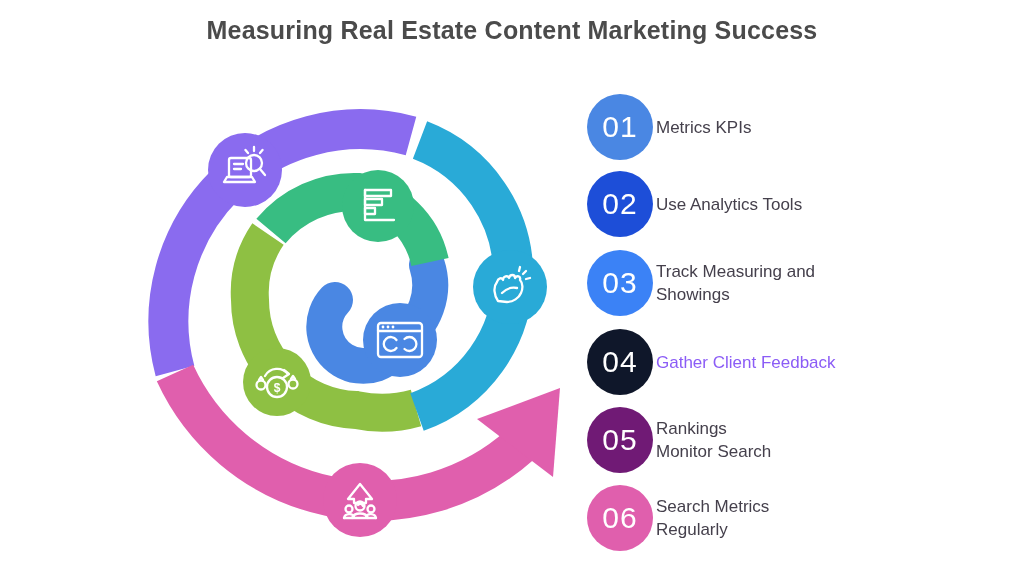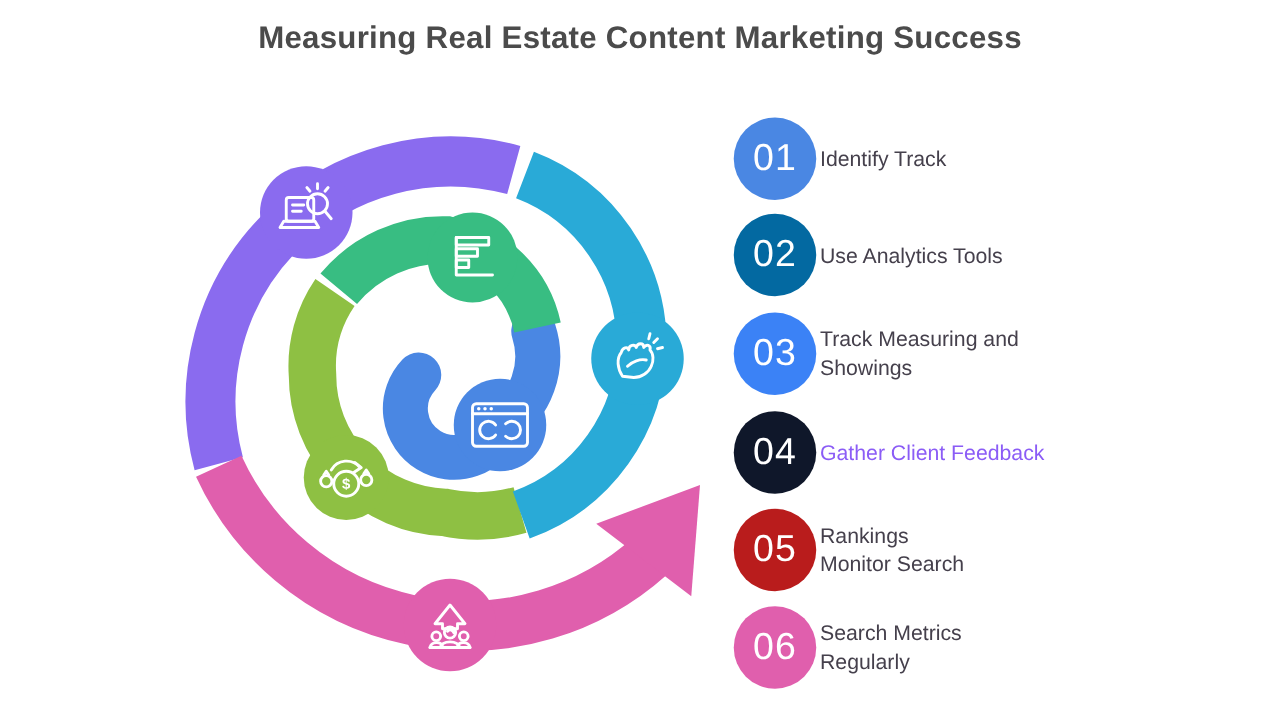--- a/index.html
+++ b/index.html
@@ -103,27 +103,27 @@
     </g>
   </svg>
 
   <div class="steps">
 
     <div class="step" style="top:94px">
       <div class="step-circle" style="background-color: rgb(74, 135, 227);">
         <span class="step-number">01</span>
       </div>
       <div class="step-label" style="color: rgb(69, 64, 76);">
-        <div>Identify Track</div>
+        <div>Metrics KPIs</div>
         <div></div>
       </div>
     </div>
 
     <div class="step" style="top:171px">
-      <div class="step-circle" style="background-color: #0369a1;">
+      <div class="step-circle" style="background-color: #1d4ed8;">
         <span class="step-number">02</span>
       </div>
       <div class="step-label" style="color: rgb(69, 64, 76);">
         <div>Use Analytics Tools</div>
         <div></div>
       </div>
     </div>
 
     <div class="step" style="top:250px">
       <div class="step-circle" style="background-color: #3b82f6;">
@@ -139,21 +139,21 @@
       <div class="step-circle" style="background-color: #0f172a;">
         <span class="step-number">04</span>
       </div>
       <div class="step-label" style="color: #8b5cf6;">
         <div>Gather Client Feedback</div>
         <div></div>
       </div>
     </div>
 
     <div class="step" style="top:407px">
-      <div class="step-circle" style="background-color: #b91c1c;">
+      <div class="step-circle" style="background-color: #701a75;">
         <span class="step-number">05</span>
       </div>
       <div class="step-label" style="color: rgb(69, 64, 76);">
         <div>Rankings</div>
         <div>Monitor Search</div>
       </div>
     </div>
 
     <div class="step" style="top:485px">
       <div class="step-circle" style="background-color: rgb(224, 95, 173);">

